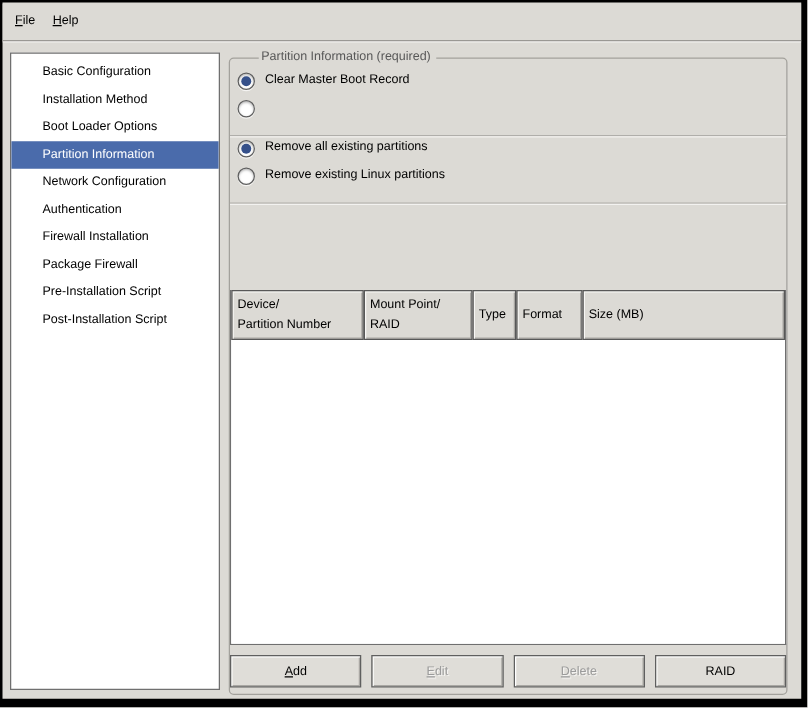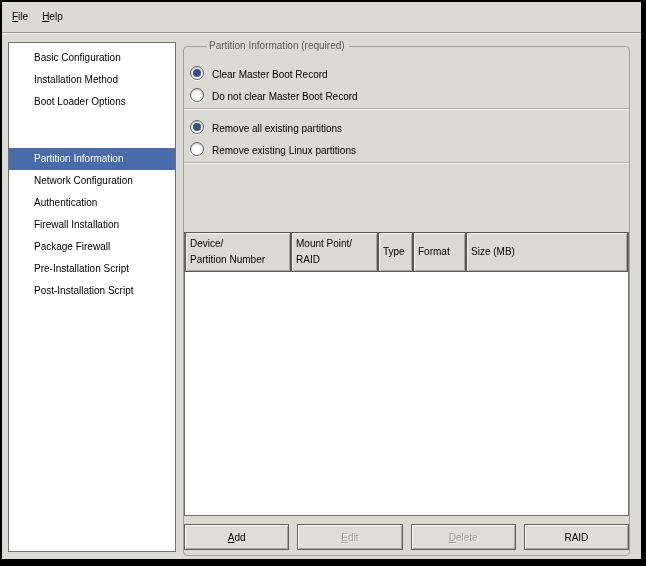--- a/index.html
+++ b/index.html
@@ -22,33 +22,33 @@
   }
   .menu-item{padding:0 7px; height:24px; line-height:24px; cursor:default;}
   .mn{text-decoration:underline;}
   
   .sidebar{
     position:absolute; left:6px; top:40px; width:168px; height:510px;
     background:#fff; border:1px solid #6f6f6f; box-sizing:border-box; padding-top:4px;
     overflow:hidden;
   }
   .side-item{height:22px; line-height:22px; padding-left:25px; white-space:nowrap; cursor:default;}
-  .side-item.selected{background:var(--sel); color:var(--sel-text);margin-top:35px;}
+  .side-item.selected{background:var(--sel); color:var(--sel-text);}
   
   .frame{
     position:absolute; left:181px; top:44px; width:447px; height:510px;
     border:1px solid #a3a19c; border-radius:4px; box-sizing:border-box;
   }
   .frame-label{
     position:absolute; top:-10px; left:2px; background:var(--bg);
     padding:0 4px 0 2px; color:var(--framelabel); line-height:18px; white-space:nowrap;margin-left:21px;
   }
   .radio-area{position:absolute; left:0; top:0; right:0; height:185px; padding-top:11px; box-sizing:border-box;}
   .radio-section{padding:0 6px;}
-  .radio-row{display:flex; align-items:flex-end; height:22px; gap:8px;}
+  .radio-row{display:flex; align-items:flex-start; height:22px; gap:8px;}
   .radio{
     width:14px; height:14px; border-radius:50%; background:#fff;
     border:1px solid #5f5f5f; box-shadow:inset 0 1px 2px rgba(0,0,0,.3), 0 1px 0 #f5f4f2;
     position:relative; flex:0 0 auto; box-sizing:border-box;
   }
   .radio.checked::after{
     content:""; position:absolute; left:2px; top:2px; right:2px; bottom:2px; border-radius:50%;
     background:radial-gradient(circle at 35% 30%, #7d9ad0 0%, var(--dot) 55%, #203songs561 100%);
     background-color:var(--dot);
   }
@@ -111,21 +111,20 @@
     <div class="frame-label">Partition Information (required)</div>
 
     <div class="radio-area" id="radio-area">
         <div class="radio-section">
           <div class="radio-row">
             <div class="radio checked" style="width: 14px;"></div>
             <div>Clear Master Boot Record</div>
           </div>
           <div class="radio-row">
             <div class="radio" style="width: 14px;"></div>
-            <div>Do not clear Master Boot Record</div>
           </div>
         </div>
         <div class="separator"></div>
         <div class="radio-section">
           <div class="radio-row">
             <div class="radio checked" style="width: 14px;"></div>
             <div>Remove all existing partitions</div>
           </div>
           <div class="radio-row">
             <div class="radio" style="width: 14px;"></div>

